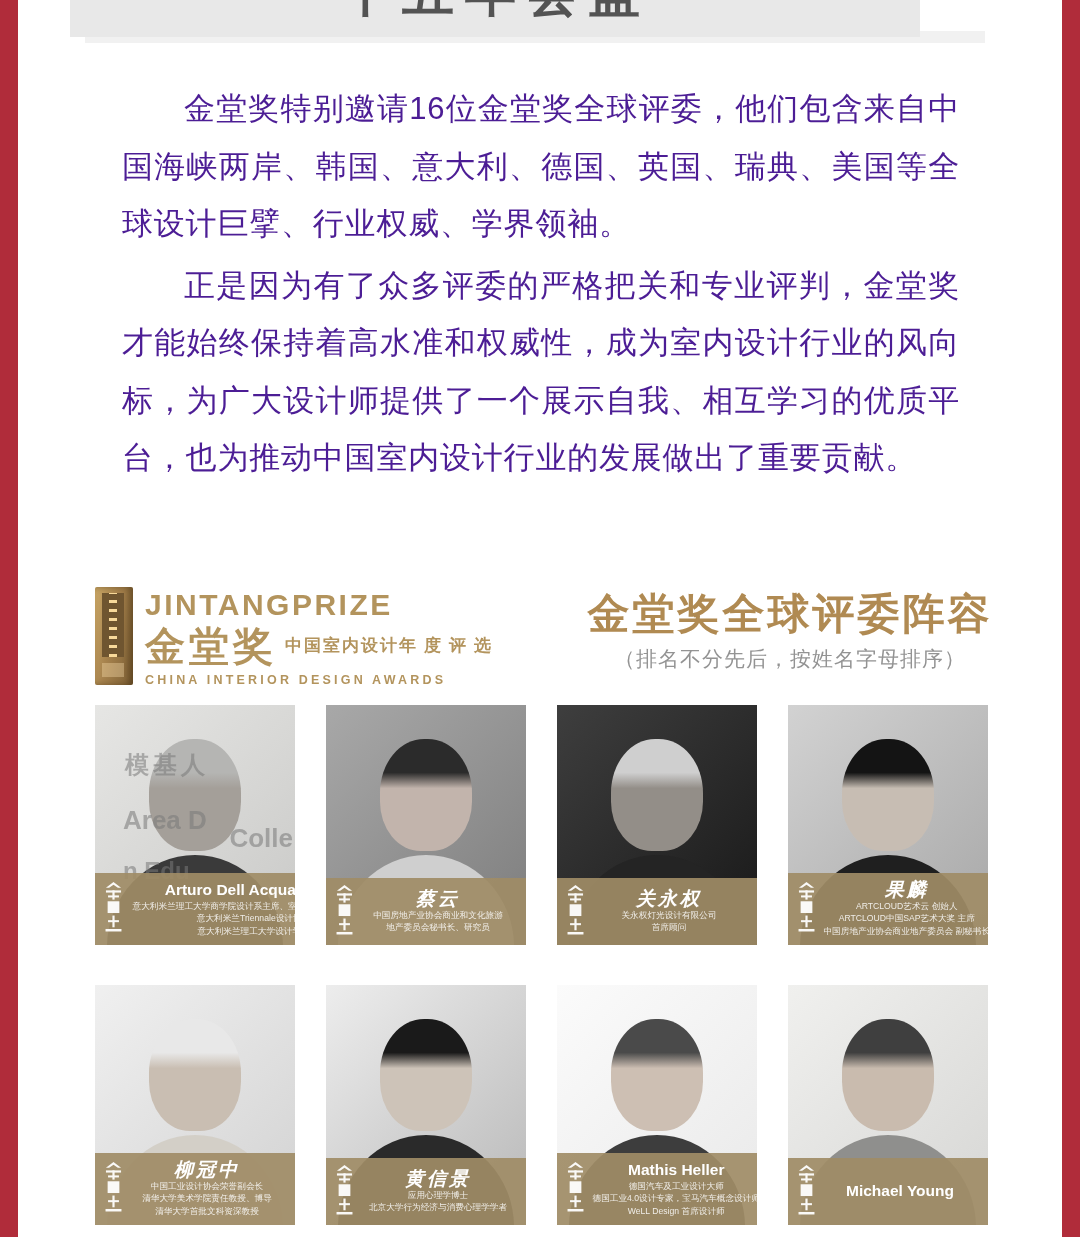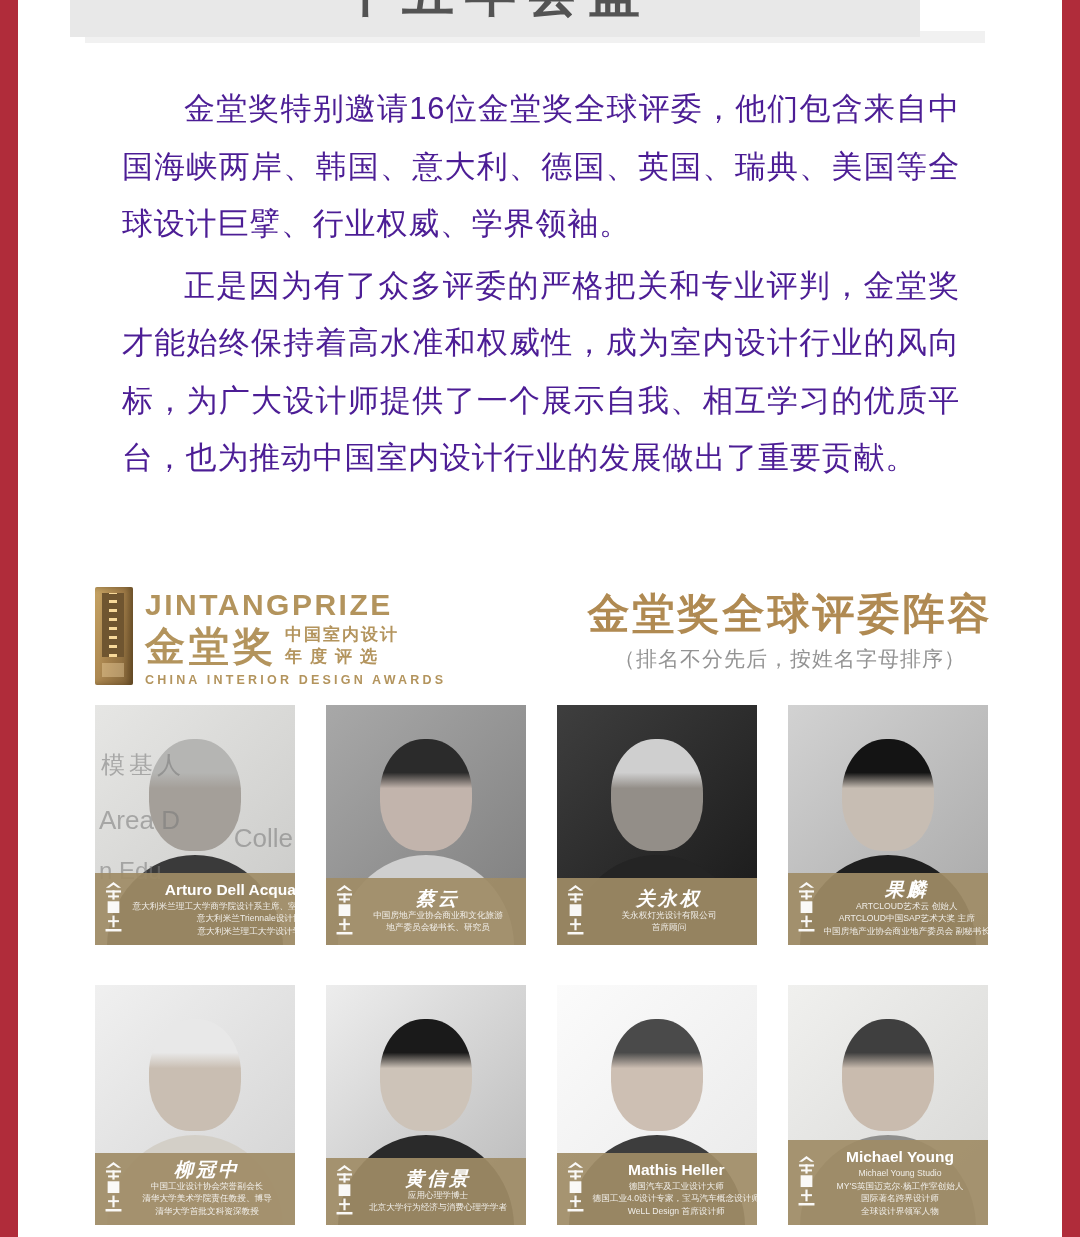--- a/index.html
+++ b/index.html
@@ -34,42 +34,42 @@
   .trophy::before { content:""; position:absolute; left:7px; right:9px; top:6px; bottom:28px;
             background:#6f5530;
             background-image:repeating-linear-gradient(0deg, rgba(255,224,160,.95) 0 3px, rgba(111,85,48,0) 3px 9px);
             background-size:8px 100%; background-repeat:no-repeat; background-position:center; }
   .trophy::after { content:""; position:absolute; left:7px; right:9px; bottom:8px; height:14px;
             background:rgba(255,230,180,.35); }
   .logo-text { padding-top:2px; color:#b3945d; }
   .logo-en { font-size:30px; font-weight:bold; letter-spacing:2.5px; line-height:32px; }
   .logo-cn-row { display:flex; align-items:center; margin-top:2px; }
   .logo-cn { font-size:40px; font-weight:bold; letter-spacing:4px; line-height:46px; }
-  .logo-cn-sub { margin-left:8px; display:flex; flex-direction:column; justify-content:center; }
+  .logo-cn-sub { margin-left:8px; display:flex; justify-content:center; }
   .logo-cn-sub span { font-size:17px; font-weight:bold; line-height:22px; letter-spacing:2px; }
   .logo-cn-sub span:last-child { letter-spacing:8px; }
   .logo-awards { font-size:12.5px; font-weight:bold; letter-spacing:3.2px; margin-top:4px; }
 
   .section-title-block { position:absolute; left:575px; top:6px; width:430px; text-align:center; }
   .section-title { font-size:42px; font-weight:bold; color:#b08a52; letter-spacing:3px; line-height:50px; }
   .section-sub { font-size:21px; color:#939393; letter-spacing:1px; margin-top:6px; }
 
   
   .judges-grid { position:absolute; top:705px; left:95px; width:893px;
                  display:grid; grid-template-columns:repeat(4,200px); justify-content:space-between;
                  row-gap:40px; }
   .judge-card { position:relative; width:200px; height:240px; overflow:hidden; background:#cccccc; }
   .photo { position:absolute; inset:0; background:linear-gradient(135deg,var(--bg2,#e0e0e0),var(--bg1,#bdbdbd)); }
   .photo::before { content:""; position:absolute; left:50%; top:34px; transform:translateX(-50%);
                    width:92px; height:112px; border-radius:48% 48% 44% 44%;
                    background:linear-gradient(180deg,var(--hair,#444) 0%,var(--hair,#444) 30%,var(--skin,#c7bcb0) 44%); }
   .photo::after { content:""; position:absolute; left:50%; bottom:-14px; transform:translateX(-50%);
                   width:176px; height:104px; border-radius:52% 52% 0 0 / 92% 92% 0 0;
                   background:var(--cloth,#333); }
-  .photo-words { position:absolute; inset:0; color:rgba(120,120,120,.55); font-weight:normal; z-index:1; }
+  .photo-words { position:absolute; inset:0; color:rgba(120,120,120,.55); font-weight:bold; z-index:1;margin-left:24px; }
   .photo-words span { position:absolute; white-space:nowrap; }
   .photo-words span:nth-child(1) { left:6px; top:44px; font-size:24px; letter-spacing:4px; }
   .photo-words span:nth-child(2) { left:4px; top:100px; font-size:26px; }
   .photo-words span:nth-child(3) { right:2px; top:118px; font-size:26px; }
   .photo-words span:nth-child(4) { left:4px; top:152px; font-size:24px; }
 
   
   .judge-0 .photo { --bg1:#c9c9c7; --bg2:#e6e6e4; --hair:#b5b5b3; --skin:#a49f99; --cloth:#3a3a3a; }
   .judge-1 .photo { --bg1:#7d7d7d; --bg2:#a8a8a8; --hair:#2b2b2b; --skin:#c2b4ac; --cloth:#cfcfcf; }
   .judge-2 .photo { --bg1:#181818; --bg2:#3e3e3e; --hair:#cfcfcf; --skin:#938e88; --cloth:#242424; }
@@ -342,24 +342,18 @@
             <rect x="8.7" y="10" width="2.6" height="11"></rect>
             <rect x="3.5" y="16" width="13" height="2.4"></rect>
             <rect x="3" y="23" width="14" height="14"></rect>
             <rect x="8.7" y="40" width="2.6" height="14"></rect>
             <rect x="3.5" y="45.5" width="13" height="2.4"></rect>
             <rect x="0.5" y="56" width="19" height="3"></rect>
           </svg>
         </span>
         <div class="cap-text">
           <div class="judge-name">Michael Young</div>
-          <div class="judge-lines">
-              <div class="judge-line">Michael Young Studio</div>
-              <div class="judge-line">MY'S英国迈克尔·杨工作室创始人</div>
-              <div class="judge-line">国际著名跨界设计师</div>
-              <div class="judge-line">全球设计界领军人物</div>
-            </div>
         </div>
       </figcaption>
     </figure>
   </div>
 
 </div>
 
 </body></html>

